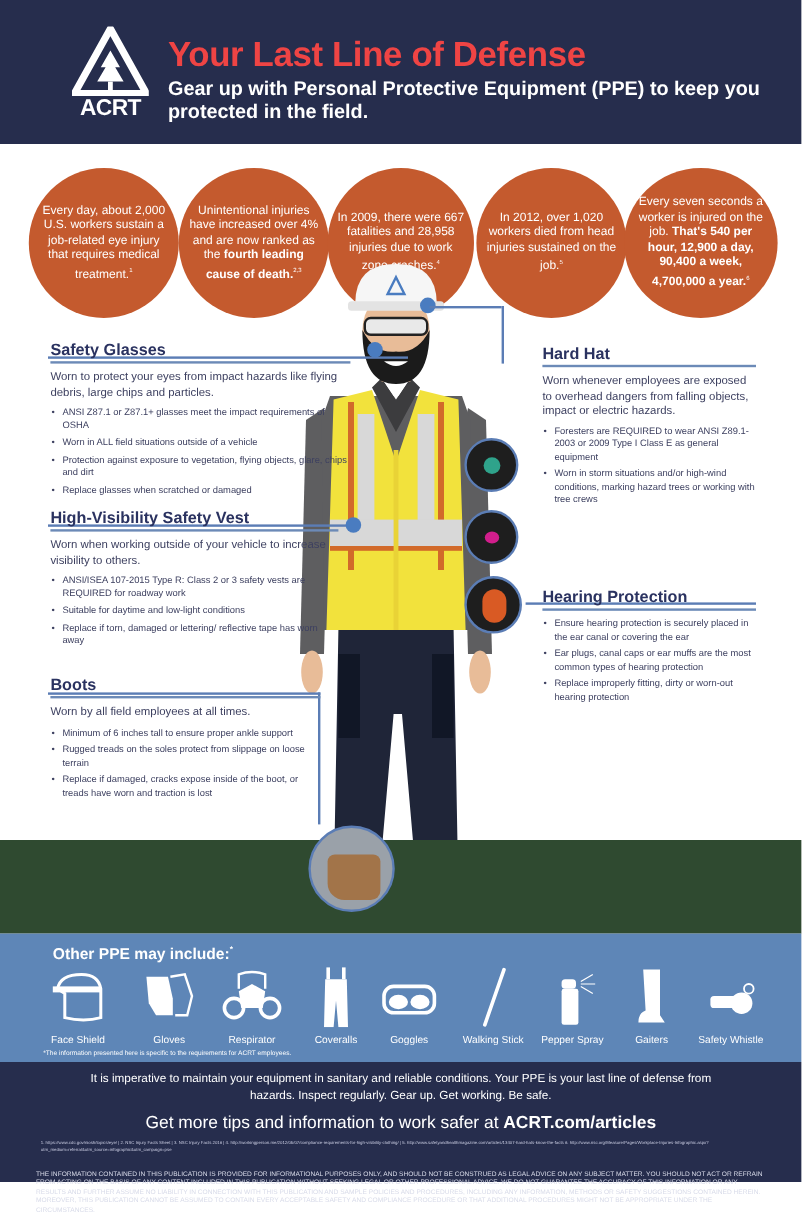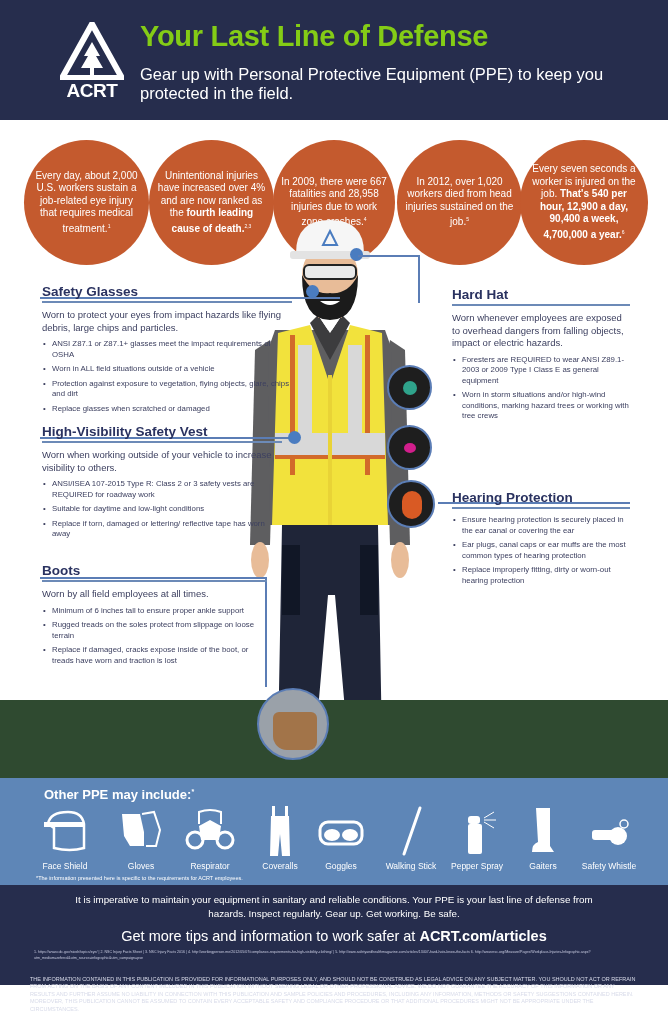--- a/index.html
+++ b/index.html
@@ -1,21 +1,21 @@
 <!DOCTYPE html>
 <html><head>
 <meta charset="utf-8">
 <style>
 *{box-sizing:border-box;margin:0;padding:0}
 body{width:668px;height:1024px;background:#fff;font-family:"Liberation Sans",sans-serif;position:relative;overflow:hidden}
 .header{position:absolute;left:0;top:0;width:668px;height:120px;background:#262d4d}
 .logo{position:absolute;left:60px;top:22px;width:64px;height:80px}
 .logo-text{position:absolute;left:0;top:58px;width:64px;text-align:center;color:#fff;font-weight:bold;font-size:19px;letter-spacing:-0.5px}
-.title{position:absolute;left:140px;top:20px;color:#84cc16;font-weight:bold;font-size:29px;letter-spacing:-0.3px}
-.subtitle{position:absolute;left:140px;top:65px;color:#fff;font-weight:normal;font-size:16.5px;line-height:19px;width:500px}
+.title{position:absolute;left:140px;top:30px;color:#ef4444;font-weight:bold;font-size:29px;letter-spacing:-0.3px}
+.subtitle{position:absolute;left:140px;top:65px;color:#fff;font-weight:bold;font-size:16.5px;line-height:19px;width:500px}
 .stats{position:absolute;left:0;top:140px;width:668px;height:120px}
 .stat{position:absolute;width:125px;height:125px;border-radius:50%;background:#c45a2e;color:#fff;font-size:10px;line-height:12.5px;text-align:center;display:flex;align-items:center;justify-content:center;padding:0 8px}
 .stat b{font-weight:bold}
 .section{position:absolute;color:#3b3f5c}
 .section h2{font-size:13.5px;font-weight:bold;color:#2a3260;padding-bottom:2px;border-bottom:2px solid #6c8ab7;margin-bottom:6px}
 .section .lead{font-size:9.5px;line-height:12.5px;color:#3d4060;margin-bottom:5px}
 .section ul{list-style:none}
 .section li{font-size:7.8px;line-height:10.5px;color:#3d4060;padding-left:10px;position:relative;margin-bottom:4px}
 .section li:before{content:"•";position:absolute;left:1px;top:0}
 .connector{position:absolute;background:#5b7db5}

